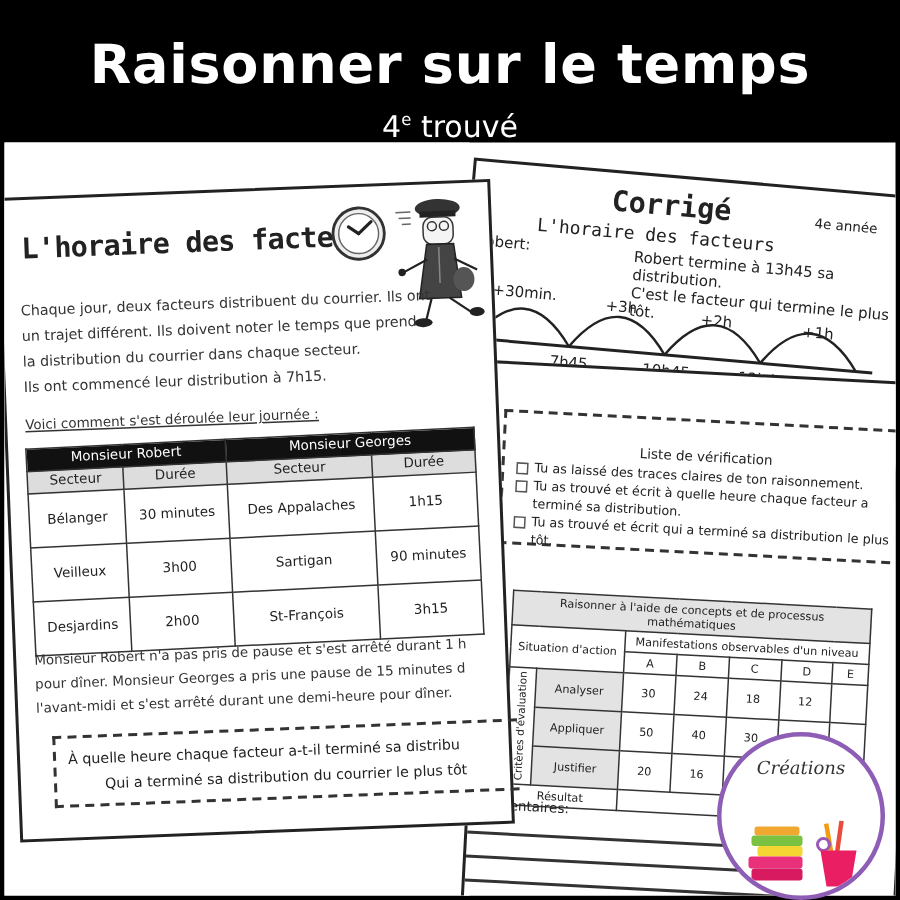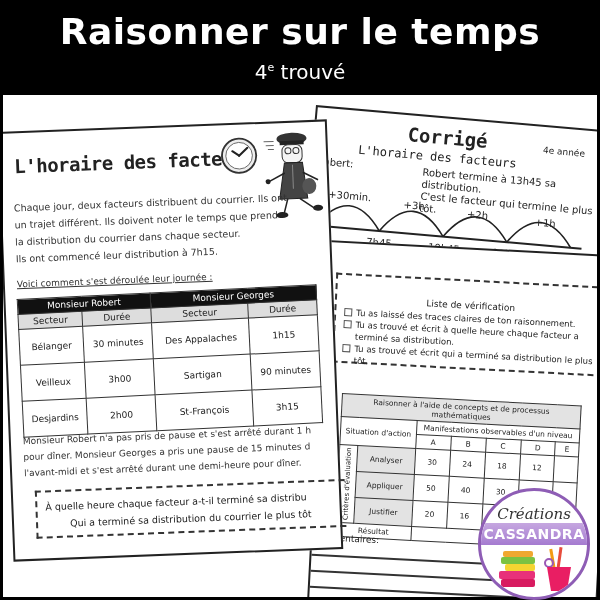--- a/index.html
+++ b/index.html
@@ -1,20 +1,20 @@
 <!DOCTYPE html>
 <html><head>
 <meta charset="utf-8">
 <style>
   * { box-sizing: border-box; margin: 0; padding: 0; }
   html, body { width: 600px; height: 600px; overflow: hidden; background: #000; }
   body { position: relative; font-family: "DejaVu Sans", sans-serif; color: #222; }
 
   .frame { position: absolute; left: 2px; top: 0; width: 596px; height: 597px; background: #000; }
-  .header { position: absolute; left: 0; top: 0; width: 600px; height: 95px; background: #000; text-align: center; color: #fff; }
+  .header { position: absolute; left: 0; top: 12px; width: 600px; height: 95px; background: #000; text-align: center; color: #fff; }
   .header .title { font-family: "DejaVu Sans", sans-serif; font-weight: bold; font-size: 36px; letter-spacing: 0.5px; padding-top: 10px; line-height: 44px; }
   .header .subtitle { font-family: "DejaVu Sans", sans-serif; font-size: 20px; line-height: 28px; }
   .header .subtitle sup { font-size: 11px; vertical-align: 8px; }
 
   .canvas { position: absolute; left: 3px; top: 95px; width: 594px; height: 502px; background: #fff; overflow: hidden; }
 
   
   .page { position: absolute; background: #fff; border: 2px solid #222; }
 
   
@@ -61,21 +61,21 @@
   .front-notes { position: absolute; left: 12px; top: 300px; width: 310px; font-size: 9px; line-height: 16px; color: #333; white-space: nowrap; overflow: hidden; }
   .question-box { position: absolute; left: 22px; top: 358px; width: 310px; height: 48px; border: 2px dashed #333; border-right: none; padding: 6px 8px; font-size: 9.5px; line-height: 17px; white-space: nowrap; overflow: hidden; }
   .question-box .q2 { padding-left: 24px; }
 
   
   .clock { position: absolute; left: 220px; top: 12px; width: 38px; height: 38px; }
   .mailman { position: absolute; left: 262px; top: 6px; width: 68px; height: 90px; }
 
   
   .logo { position: absolute; left: 478px; top: 488px; width: 112px; height: 112px; border-radius: 50%; border: 3px solid #8e5db5; background: #fff; overflow: hidden; }
-  .logo .script { position: absolute; top: 14px; width: 100%; text-align: center; font-family: "DejaVu Serif", serif; font-style: italic; font-size: 15px; color: #333; }
+  .logo .script { position: absolute; top: 14px; width: 100%; text-align: center; font-family: "DejaVu Serif", serif; font-style: italic; font-size: 12px; color: #333; }
   .logo .band { position: absolute; top: 32px; left: 0; width: 100%; height: 22px; background: linear-gradient(#c6a7e0, #a57bd0); color: #fff; font-weight: bold; font-size: 14px; text-align: center; line-height: 22px; letter-spacing: 0.5px; }
   .logo svg { position: absolute; left: 14px; top: 56px; }
 </style>
 </head>
 <body>
 
 <div class="frame"></div>
 
 <div class="header">
   <div class="title">Raisonner sur le temps</div>
@@ -271,21 +271,20 @@
     <div class="question-box">
       <div>À quelle heure chaque facteur a-t-il terminé sa distribu</div>
       <div class="q2">Qui a terminé sa distribution du courrier le plus tôt</div>
     </div>
   </div>
 
 </div>
 
 <div class="logo">
   <div class="script">Créations</div>
-  <div class="band">CASSANDRA</div>
   <svg width="84" height="46" viewBox="0 0 84 46">
     <rect x="8" y="4" width="30" height="6" rx="2" fill="#f0a830"></rect>
     <rect x="6" y="10" width="34" height="7" rx="2" fill="#7cc242"></rect>
     <rect x="10" y="17" width="30" height="7" rx="2" fill="#f5d531"></rect>
     <rect x="4" y="24" width="36" height="8" rx="2" fill="#e8317a"></rect>
     <rect x="6" y="32" width="34" height="8" rx="2" fill="#d81b60"></rect>
     <rect x="56" y="2" width="3" height="20" fill="#f39c12" transform="rotate(-10 57 12)"></rect>
     <rect x="63" y="0" width="3" height="22" fill="#e74c3c" transform="rotate(8 64 11)"></rect>
     <circle cx="54" cy="16" r="4" fill="none" stroke="#9b59b6" stroke-width="2"></circle>
     <path d="M52 20 L76 20 L72 44 L56 44 Z" fill="#e91e63"></path>

